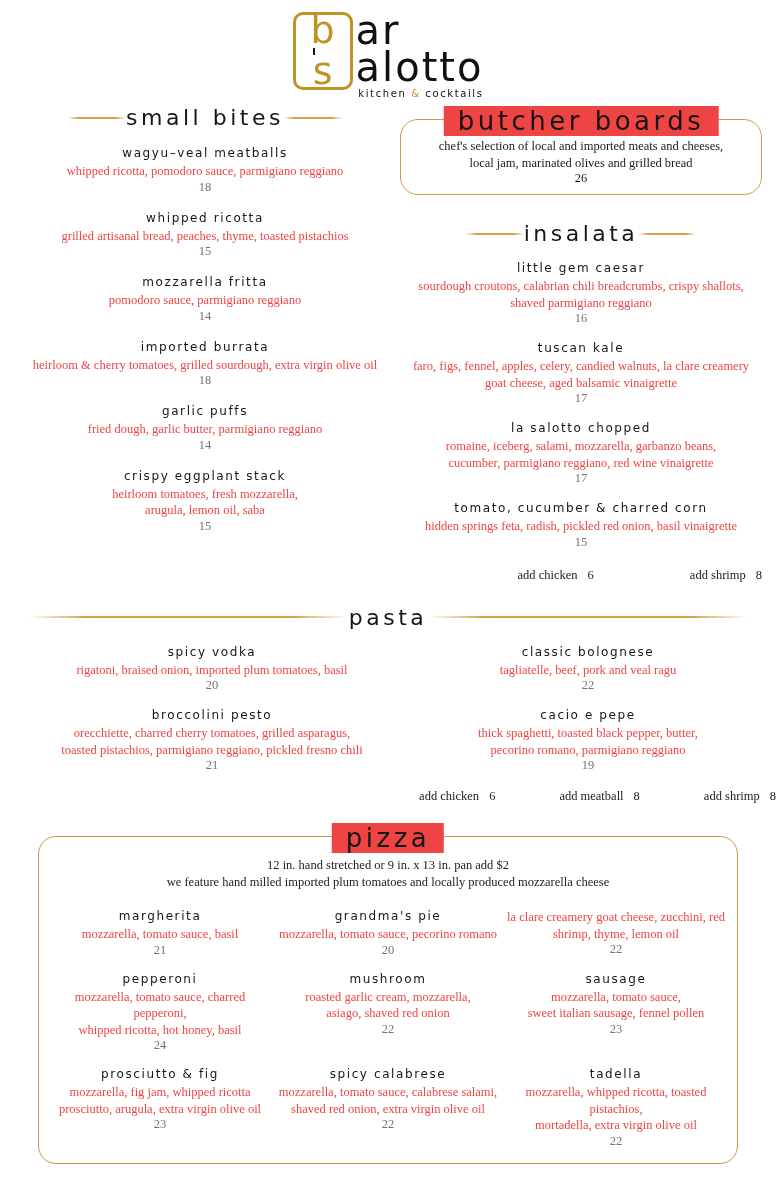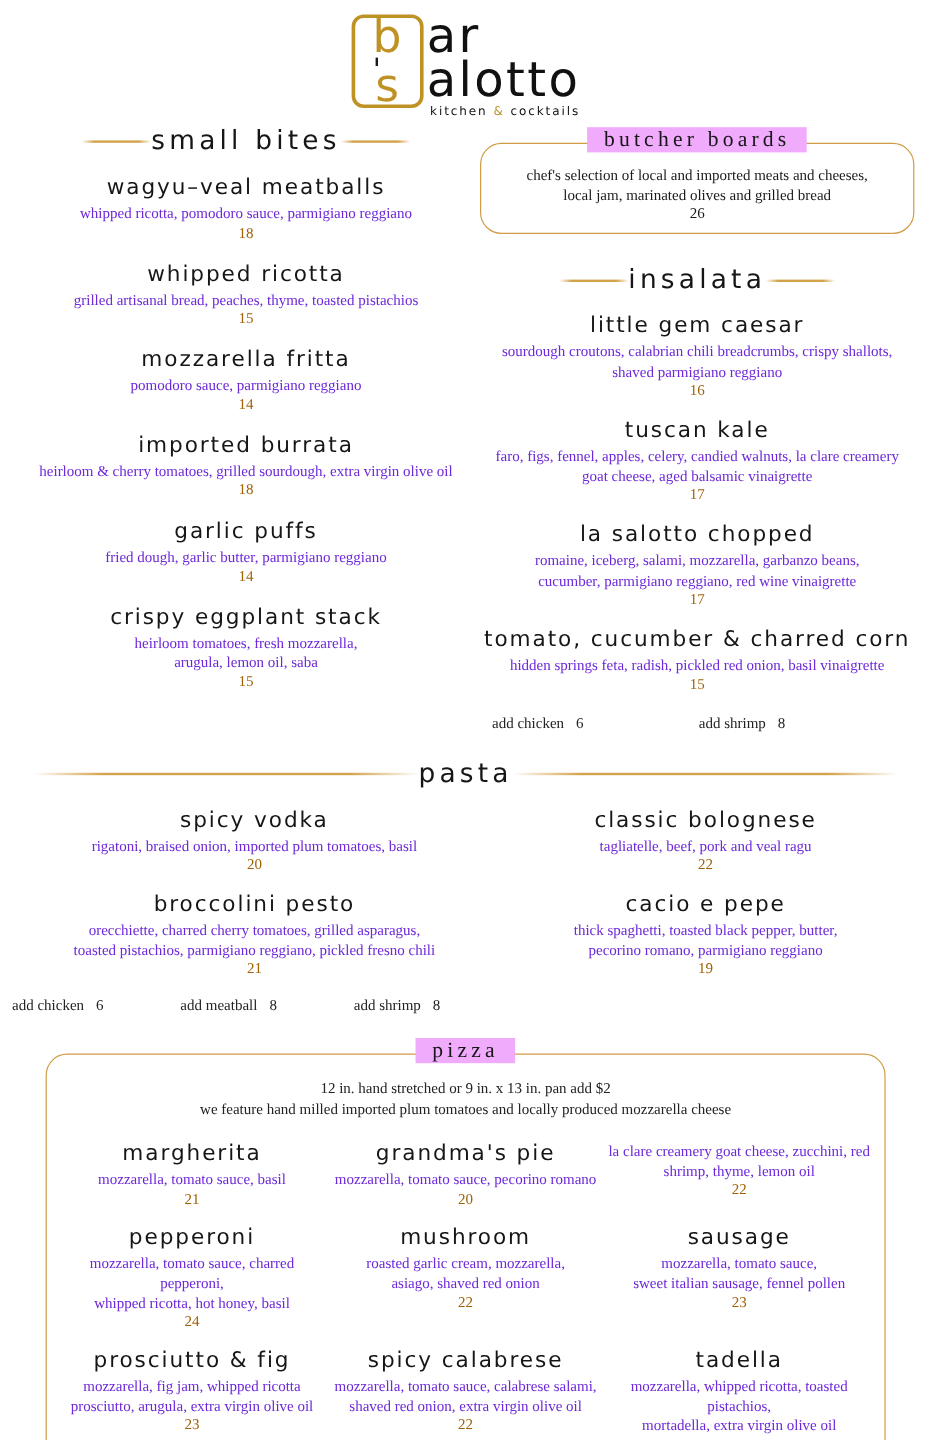--- a/index.html
+++ b/index.html
@@ -28,44 +28,44 @@
 
   
   .sec-head { display:flex; align-items:center; justify-content:center; }
   .sec-title { font-size:22px; letter-spacing:3.5px; color:#161616; white-space:nowrap; }
   .rule { height:2px; background:linear-gradient(to right, rgba(211,162,75,0), #d3a24b 18%, #d3a24b 82%, rgba(211,162,75,0)); }
   .rule.short { width:58px; }
   .rule.long { flex:1; }
 
   
   .item { text-align:center; }
-  .item .name { font-size:18px; letter-spacing:1.6px; color:#161616; margin-bottom:3px; }
-  .item .desc { font-size:12.5px; line-height:1.32; color:#6d28d9; }
-  .item .price { font-size:12.5px; color:#a16207; }
+  .item .name { font-size:12px; letter-spacing:1.6px; color:#161616; margin-bottom:3px; }
+  .item .desc { font-size:12.5px; line-height:1.32; color:#ef4444; }
+  .item .price { font-size:12.5px; color:#737373; }
 
   
   .cols { display:flex; margin-top:6px; }
   .col-left  { width:396px; padding:0 8px 0 22px; }
   .col-right { width:380px; padding:0 14px 0 4px; }
   .col-left .item { margin-top:16px; }
 
   .gbox { position:relative; border:1.6px solid #cf9c45; border-radius:18px; }
   .gbox-title {
     position:absolute; top:-14px; left:50%; transform:translateX(-50%);
-    background:#f0abfc; padding:0 14px; white-space:nowrap;
-    font-size:18px; letter-spacing:3.5px; color:#161616;font-family:Liberation Serif, serif;
+    background:#ef4444; padding:0 14px; white-space:nowrap;
+    font-size:26px; letter-spacing:3.5px; color:#161616;
   }
   .butcher-box { margin-top:14px; padding:18px 8px 8px; text-align:center; }
   .butcher-box .desc { font-size:12.5px; line-height:1.32; }
   .butcher-box .price { font-size:12.5px; }
 
   .insalata-head { margin-top:26px; }
   .col-right .item { margin-top:15px; }
 
-  .addons { display:flex; justify-content:flex-start; gap:86px; margin-top:18px; font-size:12.5px; color:#222; }
+  .addons { display:flex; justify-content:flex-end; gap:86px; margin-top:18px; font-size:12.5px; color:#222; }
   .addons .ao span { margin-left:10px; }
 
   
   .pasta-head { margin-top:22px; padding:0 28px; }
   .pasta-cols { display:flex;padding-left:24px; }
   .pasta-col { width:50%; padding:0 10px; }
   .pasta-col .item { margin-top:15px; }
   .pasta-addons { gap:54px; margin-top:16px; }
 
   

